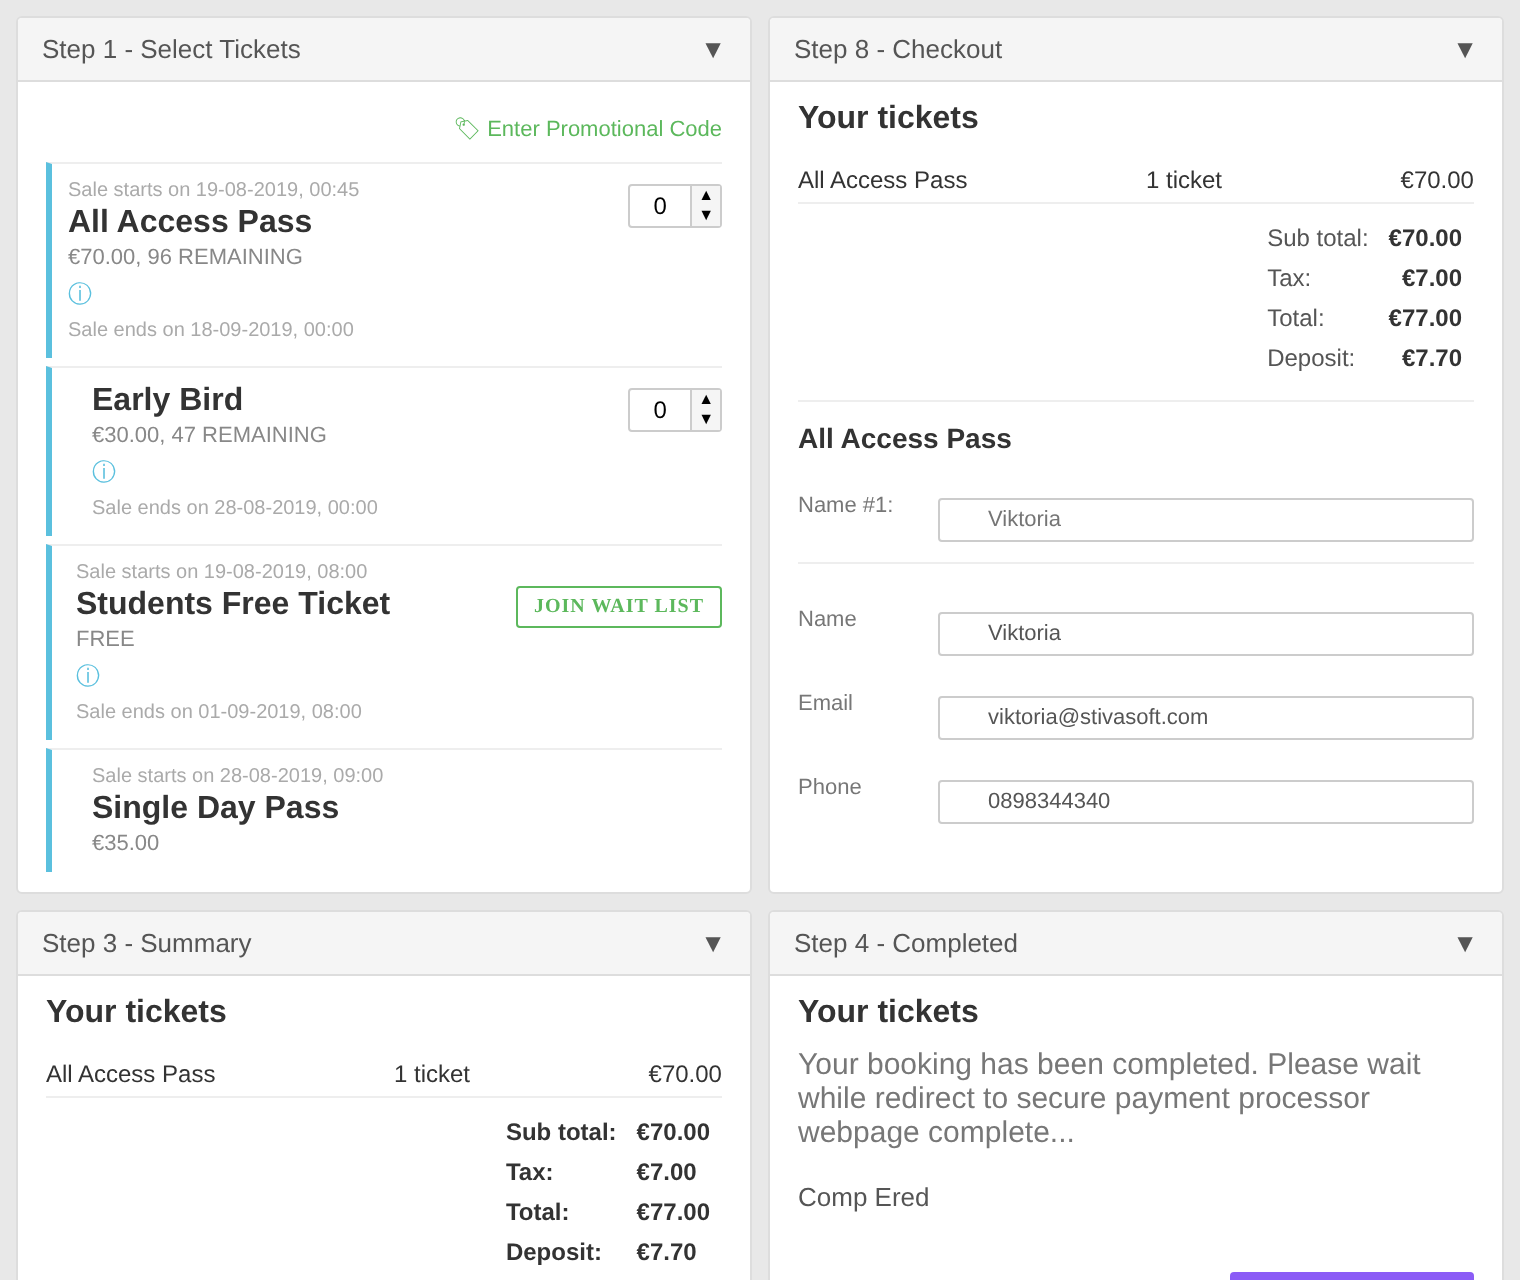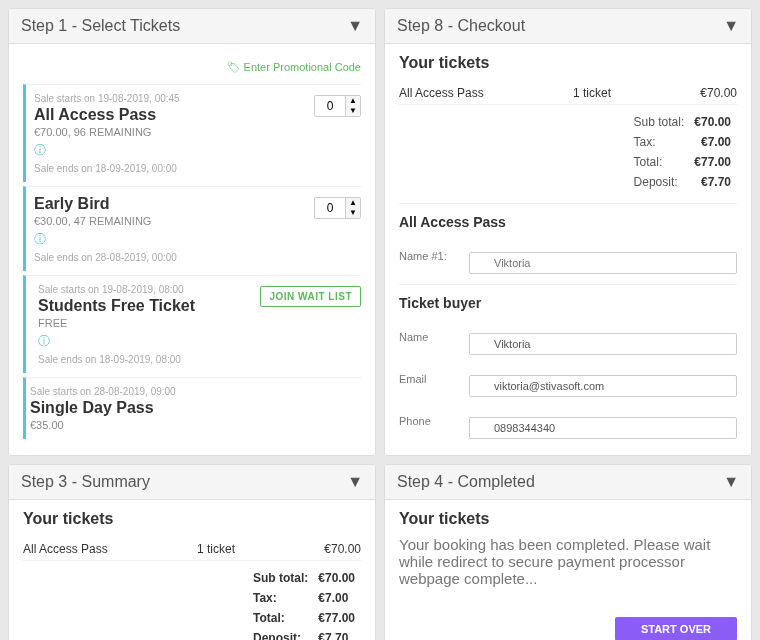--- a/index.html
+++ b/index.html
@@ -26,21 +26,21 @@
     }
     .panel-header {
       background: #f5f5f5;
       border-bottom: 1px solid #ddd;
       padding: 8px 12px;
       display: flex;
       align-items: center;
       justify-content: space-between;
     }
     .panel-header span {
-      font-size: 16px;
+      font-size: 13px;
       color: #555;
     }
     .chevron-icon {
       color: #999;
       font-size: 10px;
     }
     .panel-body {
       padding: 10px 14px;
     }
 
@@ -111,30 +111,31 @@
       background: #f5f5f5;
       border: none;
       cursor: pointer;
       font-size: 8px;
       padding: 1px 3px;
       line-height: 1;
     }
     .wait-list-btn {
       position: absolute;
       right: 0;
-      top: 10px;
+      top: 20px;
       background: #fff;
       border: 1px solid #5cb85c;
       color: #5cb85c;
       font-size: 10px;
       padding: 4px 8px;
       cursor: pointer;
       border-radius: 2px;
       font-weight: bold;
       letter-spacing: 0.5px;
+      font-family: Liberation Serif, serif;
     }
 
     
     .step2-title {
       font-size: 16px;
       font-weight: bold;
       margin-bottom: 10px;
       color: #333;
     }
     .ticket-summary-row {
@@ -289,44 +290,44 @@
           <input type="text" value="0" style="">
           <div class="qty-arrow">
             <button>▲</button>
             <button>▼</button>
           </div>
         </div>
         <div class="info-icon">ⓘ</div>
         <div class="sale-end">Sale ends on 18-09-2019, 00:00</div>
       </div>
 
-      <div class="ticket-item" style="border-left:3px solid #5bc0de; padding-left:8px; margin-top:4px;">
+      <div class="ticket-item" style="border-left:3px solid #5bc0de; padding-left:20px; margin-top:4px;">
         <div class="ticket-name">Early Bird</div>
         <div class="ticket-price">€30.00, 47 REMAINING</div>
         <div class="qty-box">
           <input type="text" value="0" style="">
           <div class="qty-arrow">
             <button>▲</button>
             <button>▼</button>
           </div>
         </div>
         <div class="info-icon">ⓘ</div>
         <div class="sale-end">Sale ends on 28-08-2019, 00:00</div>
       </div>
 
       <div class="ticket-item" style="border-left:3px solid #5bc0de; padding-left:12px; margin-top:4px;">
         <div class="sale-label">Sale starts on 19-08-2019, 08:00</div>
         <div class="ticket-name">Students Free Ticket</div>
         <div class="ticket-price">FREE</div>
         <button class="wait-list-btn">JOIN WAIT LIST</button>
         <div class="info-icon">ⓘ</div>
-        <div class="sale-end">Sale ends on 18-09-2019, 08:00</div>
-      </div>
-
-      <div class="ticket-item" style="border-left:3px solid #5bc0de; padding-left:4px; margin-top:4px;">
+        <div class="sale-end">Sale ends on 01-09-2019, 08:00</div>
+      </div>
+
+      <div class="ticket-item" style="border-left:3px solid #5bc0de; padding-left:20px; margin-top:4px;">
         <div class="sale-label">Sale starts on 28-08-2019, 09:00</div>
         <div class="ticket-name">Single Day Pass</div>
         <div class="ticket-price">€35.00</div>
       </div>
     </div>
   </div>
 
   <div class="panel">
     <div class="panel-header">
       <span>Step 8 - Checkout</span>
@@ -361,21 +362,20 @@
         </table>
 
       <div class="section-divider"></div>
       <div class="form-section-title">All Access Pass</div>
       <div class="form-group">
         <label>Name #1:</label>
         <input type="text" class="name-input" placeholder="Viktoria" style="">
       </div>
 
       <div class="section-divider"></div>
-      <div class="form-section-title">Ticket buyer</div>
       <div class="form-group">
         <label>Name</label>
         <input type="text" value="Viktoria" style="">
       </div>
       <div class="form-group">
         <label>Email</label>
         <input type="text" value="viktoria@stivasoft.com" style="">
       </div>
       <div class="form-group">
         <label>Phone</label>
@@ -423,17 +423,20 @@
   </div>
 
   <div class="panel">
     <div class="panel-header">
       <span>Step 4 - Completed</span>
       <span class="chevron-icon">▼</span>
     </div>
     <div class="panel-body">
       <div class="step4-title">Your tickets</div>
       <div class="step4-msg">Your booking has been completed. Please wait while redirect to secure payment processor webpage complete...</div>
+      <div style="margin-top:8px;">
+        <span style="font-size:13px; color:#555;">Comp Ered</span>
+      </div>
       <button class="start-over-btn" style="margin-top:30px;">START OVER</button>
 
     </div>
   </div>
 </div>
 
 </body></html>

